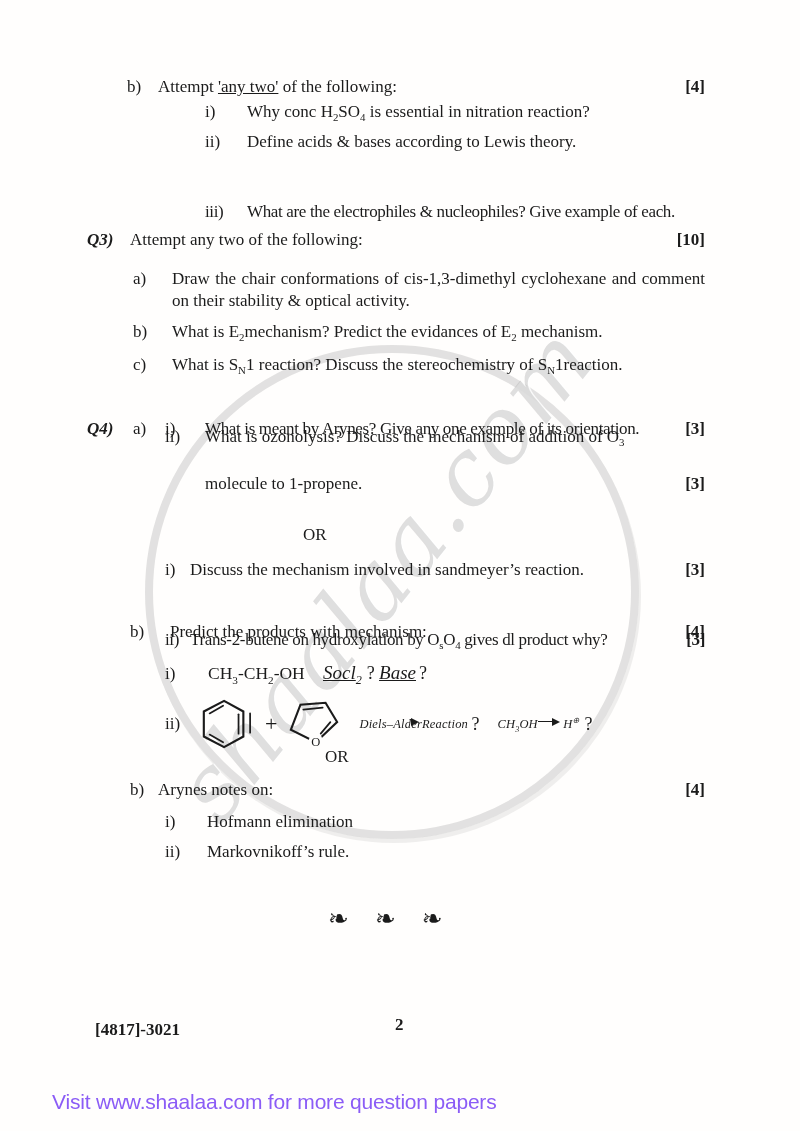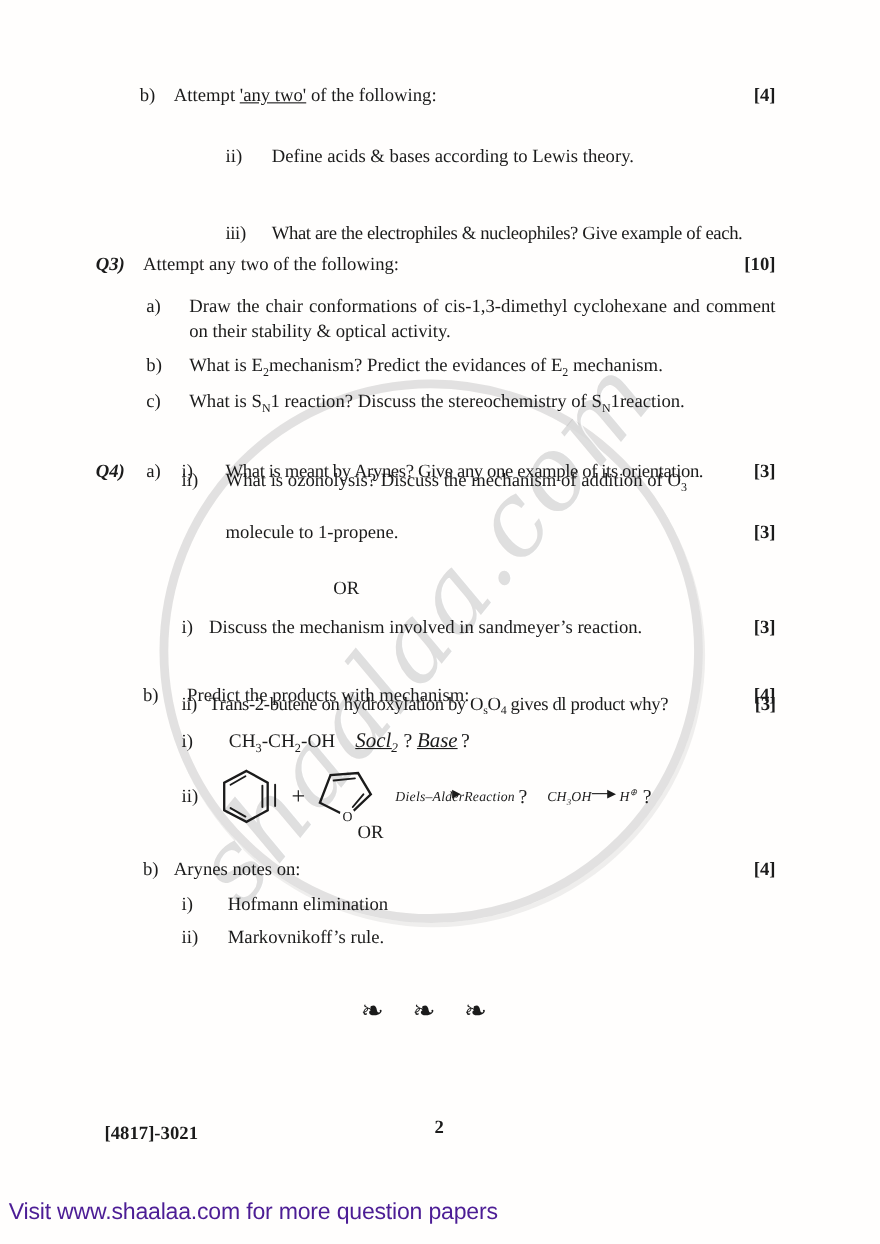--- a/index.html
+++ b/index.html
@@ -28,35 +28,38 @@
   
   .structrow{display:flex;align-items:center;}
   .arrbl{display:inline-flex;align-items:flex-start;}
   .arrtop,.arrbot{font-size:12.5px;line-height:14px;font-style:italic;letter-spacing:0.2px;}
   .arr{position:relative;display:block;width:100%;height:10px;}
   .arr::before{content:"";position:absolute;left:0;right:6px;top:4.2px;border-top:1.6px solid #1b1b1b;}
   .arr::after{content:"";position:absolute;right:-1px;top:0.6px;width:0;height:0;
               border:4.4px solid transparent;border-left:8px solid #1b1b1b;}
   .plus{font-size:22px;padding:0 6px 0 8px;}
   .ornaments{font-family:"DejaVu Sans",sans-serif;font-size:25px;letter-spacing:9px;}
-  .visit{font-family:"Liberation Sans",sans-serif;font-size:21px;letter-spacing:-0.2px;color:#4c1d95;}
+  .visit{font-family:"Liberation Sans",sans-serif;font-size:21px;letter-spacing:-0.2px;color:#8b5cf6;margin-left:44px;}
   .bold{font-weight:bold;}
   svg{overflow:visible;}
 </style>
 </head>
 <body>
 
 <div class="page">
 
   <div class="wm-ring"></div>
   <div class="wm-text">shaalaa.com</div>
 
   <div class="row" style="top:76px;left:127px;width:578px">
     <span class="lab" style="width:31px">b)</span><span><span>Attempt </span><span class="un">'any two'</span><span> of the following:</span></span>
     <span class="mark">[4]</span>
+  </div>
+  <div class="row" style="top:101px;left:205px;width:500px">
+    <span class="lab" style="width:42px">i)</span><span><span>Why conc H</span><sub>2</sub><span>SO</span><sub>4</sub><span> is essential in nitration reaction?</span></span>
   </div>
   <div class="row" style="top:131px;left:205px;width:500px">
     <span class="lab" style="width:42px">ii)</span><span><span>Define acids &amp; bases according to Lewis theory.</span></span>
   </div>
   <div class="row tight" style="top:161px;left:205px;width:500px">
     <span class="lab" style="width:42px">iii)</span><span><span>What are the electrophiles &amp; nucleophiles? Give example of each.</span></span>
   </div>
 
   <div class="row" style="top:229px;left:87px;width:618px">
     <span class="lab qlabel" style="width:43px">Q3)</span><span>Attempt any two of the following:</span>

